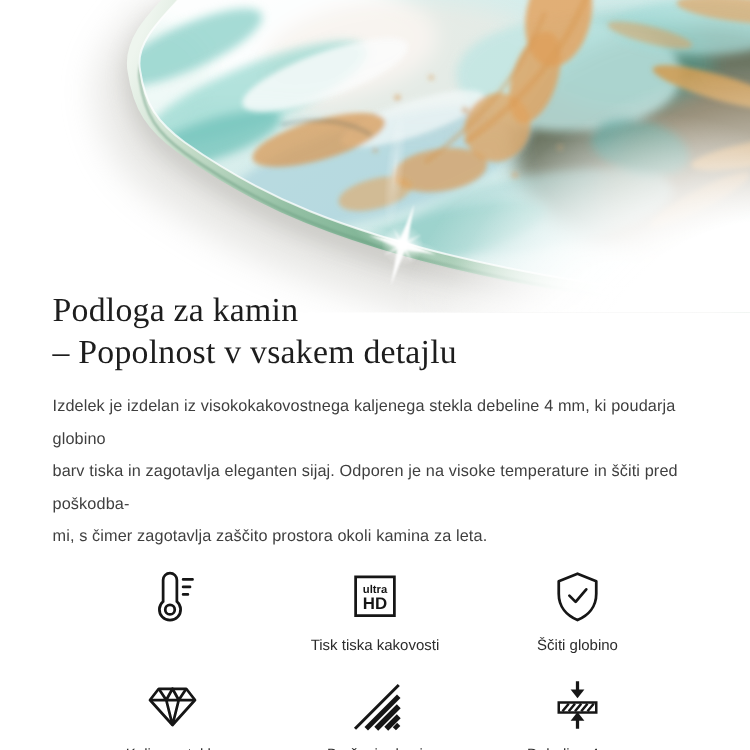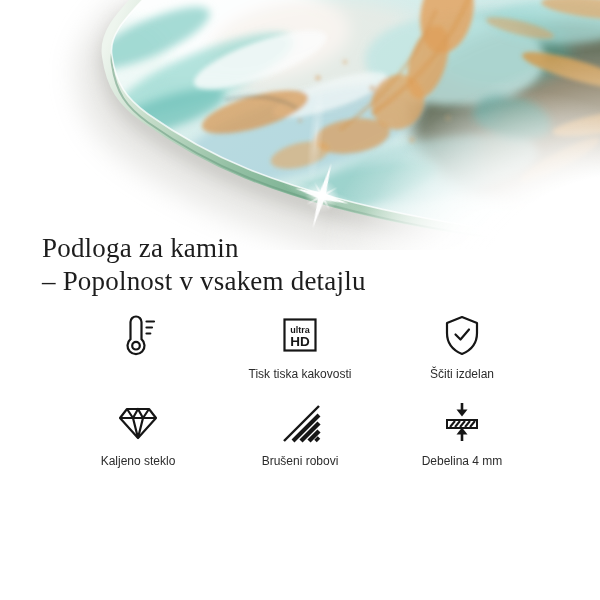--- a/index.html
+++ b/index.html
@@ -156,20 +156,23 @@
       <g transform="rotate(61 322 196)" filter="url(#b1)">
         <path d="M322,178 L323.6,194.4 L338,196 L323.6,197.6 L322,214 L320.4,197.6 L306,196 L320.4,194.4 Z" fill="#ffffff" opacity=".6"></path>
       </g>
     </g>
   </svg>
 </div>
 
 <div class="content">
   <h1 class="title">Podloga za kamin
 – Popolnost v vsakem detajlu</h1>
+  <p class="desc">Izdelek je izdelan iz visokokakovostnega kaljenega stekla debeline 4 mm, ki poudarja globino
+barv tiska in zagotavlja eleganten sijaj. Odporen je na visoke temperature in ščiti pred poškodba-
+mi, s čimer zagotavlja zaščito prostora okoli kamina za leta.</p>
 
   <div class="features">
 
     <div class="feature">
       <div class="icon-box">
         <svg width="44" height="44" viewBox="0 0 44 44">
           <path class="ico" d="M14.5,9 a5.5,5.5 0 0 1 11,0 V26.2 a8.5,8.5 0 1 1 -11,0 Z"></path>
           <circle class="ico" cx="20" cy="32.7" r="3.8" stroke-width="2"></circle>
           <path class="ico" d="M30.5,8.5 h7.5 M30.5,14.5 h5.5 M30.5,20.5 h3.8" stroke-linecap="round"></path>
         </svg>
@@ -188,21 +191,21 @@
       <div class="feature-label">Tisk tiska kakovosti</div>
     </div>
 
     <div class="feature">
       <div class="icon-box">
         <svg width="44" height="44" viewBox="0 0 44 44">
           <path class="ico" stroke-linejoin="round" d="M22,4 L37,10 V20 C37,30.5 30.5,37.5 22,41 C13.5,37.5 7,30.5 7,20 V10 Z"></path>
           <path class="ico" stroke-linecap="round" stroke-linejoin="round" d="M15.5,21.5 L20.5,26.5 L29,16.5"></path>
         </svg>
       </div>
-      <div class="feature-label">Ščiti izdelan</div>
+      <div class="feature-label">Ščiti globino</div>
     </div>
 
     <div class="feature">
       <div class="icon-box">
         <svg width="44" height="44" viewBox="0 0 44 44">
           <path class="ico" stroke-width="2" stroke-linejoin="round" d="M11,9 H33 L40,18 L22,38 L4,18 Z"></path>
           <path class="ico" stroke-width="1.6" stroke-linejoin="round" d="M4,18 H40 M11,9 L17,18 L22,38 M33,9 L27,18 L22,38 M17,18 L22,9 L27,18"></path>
         </svg>
       </div>
       <div class="feature-label">Kaljeno steklo</div>

